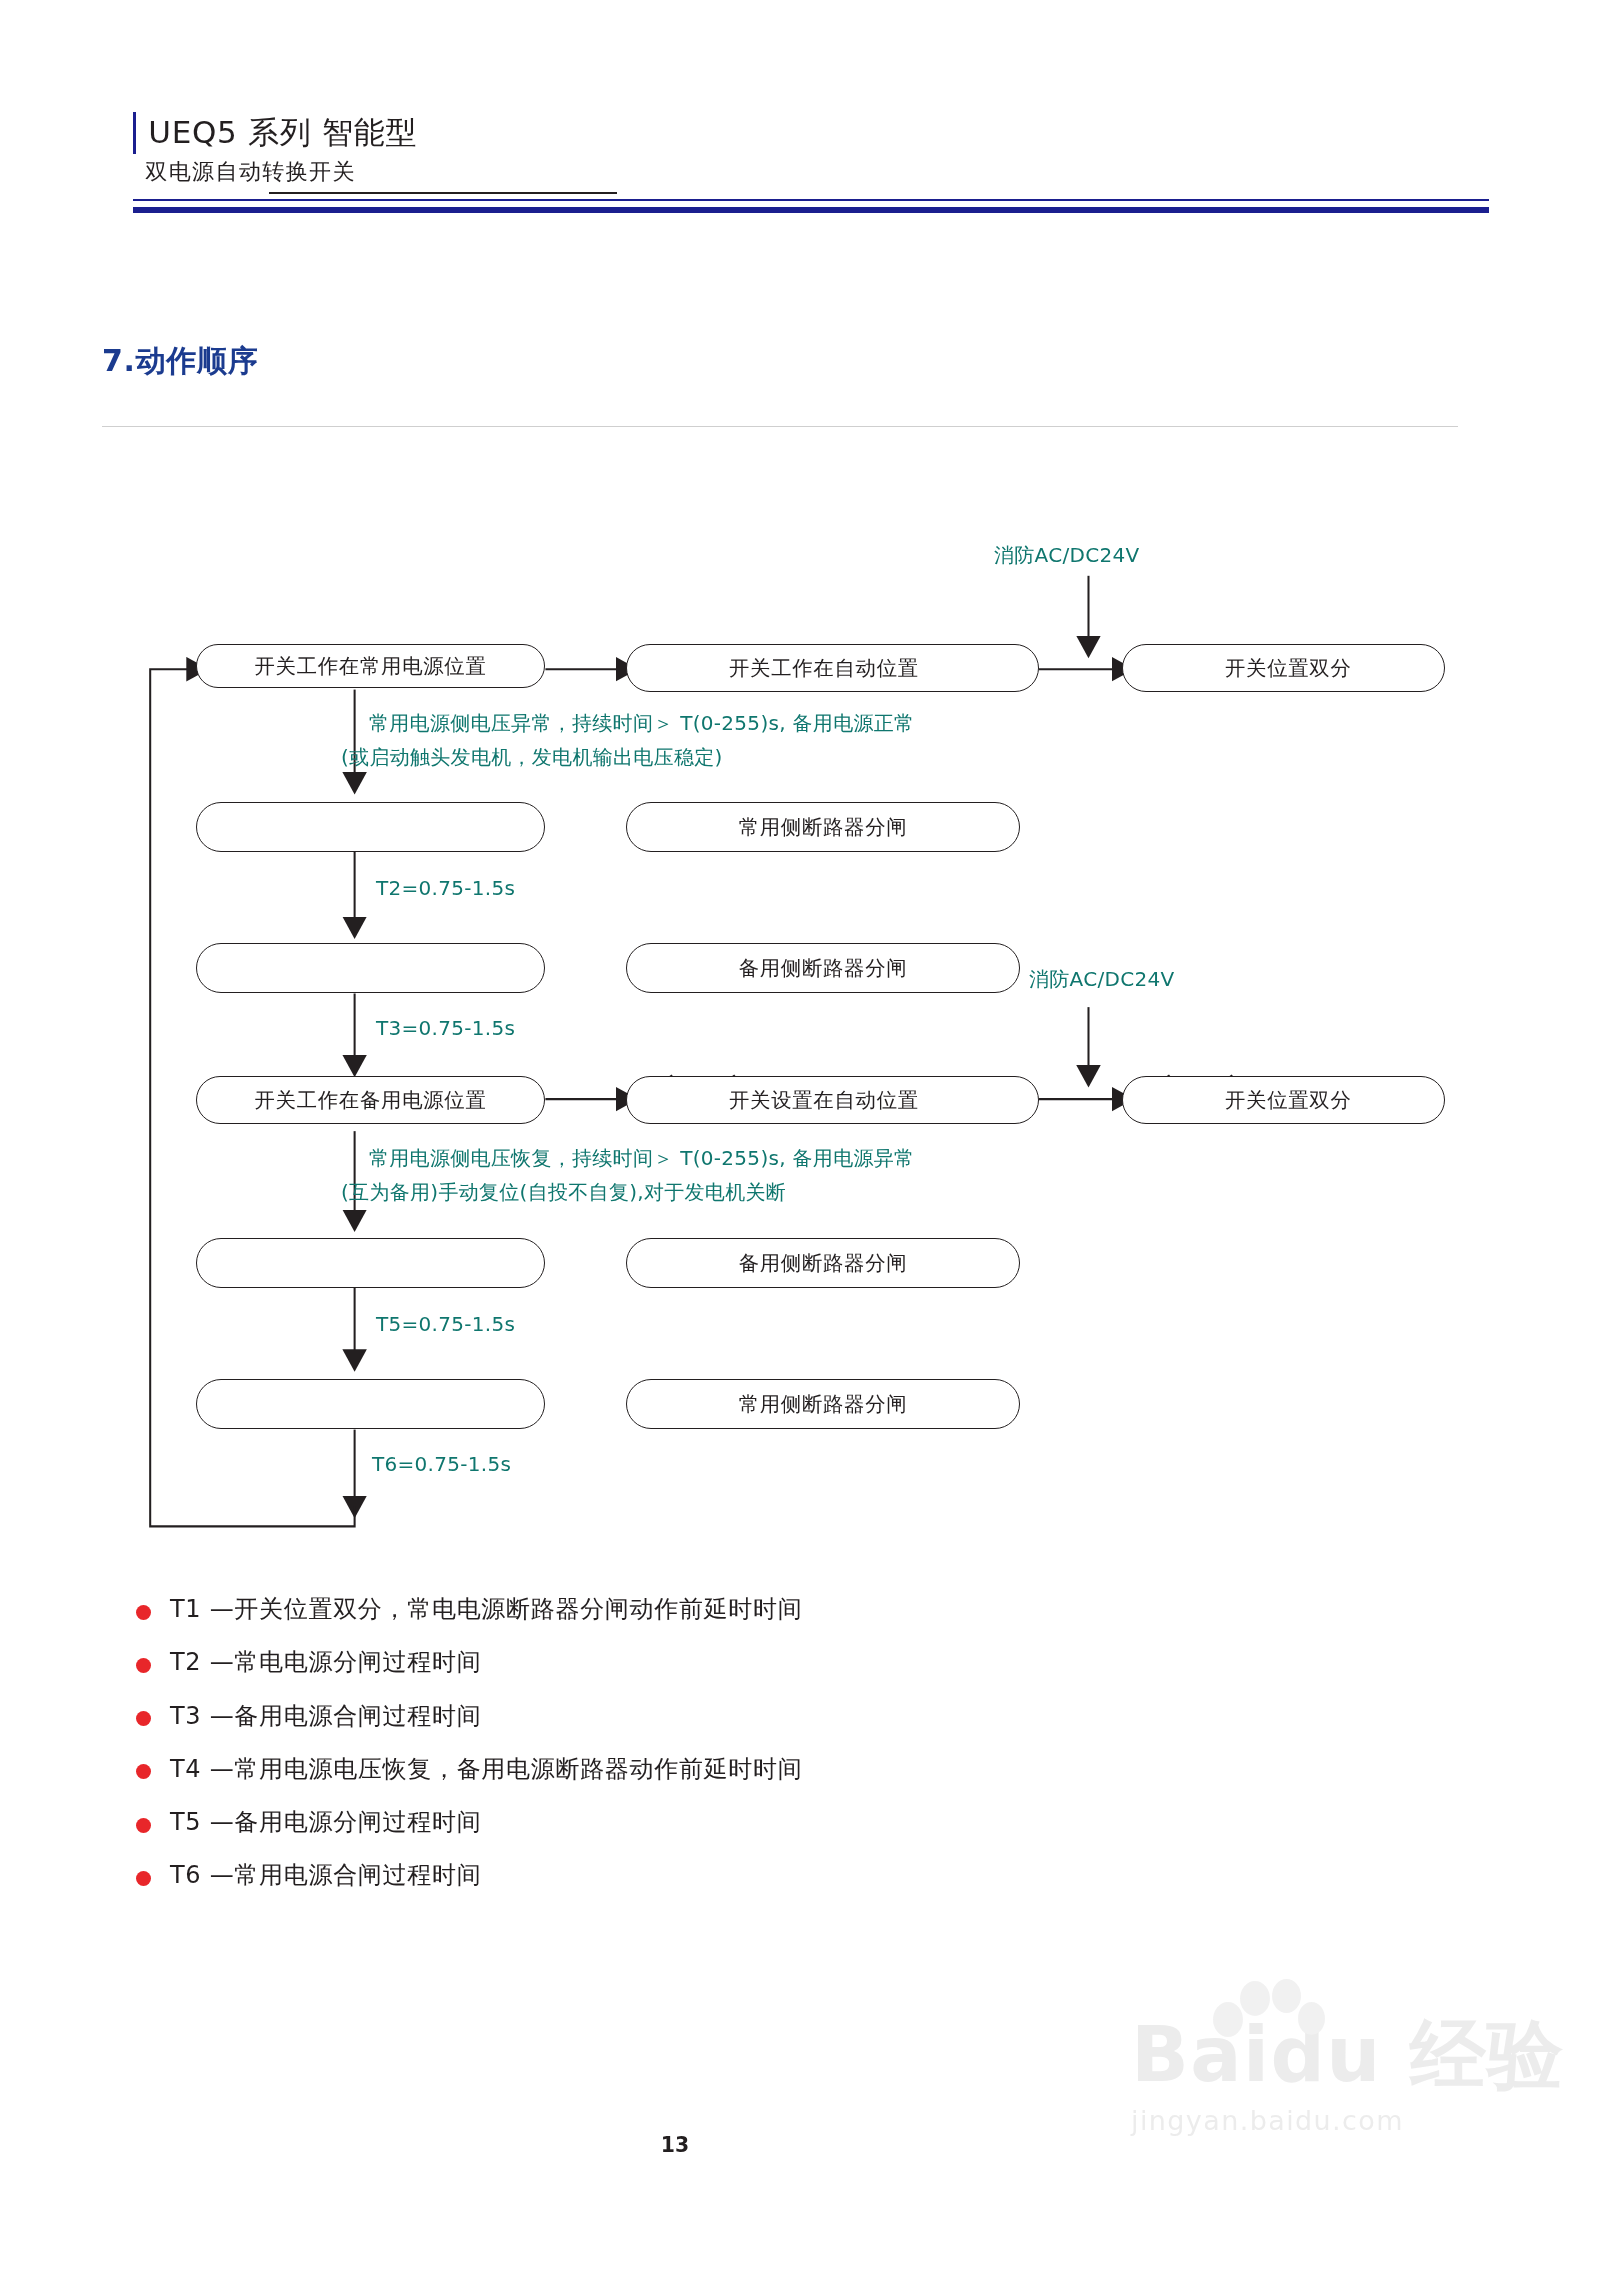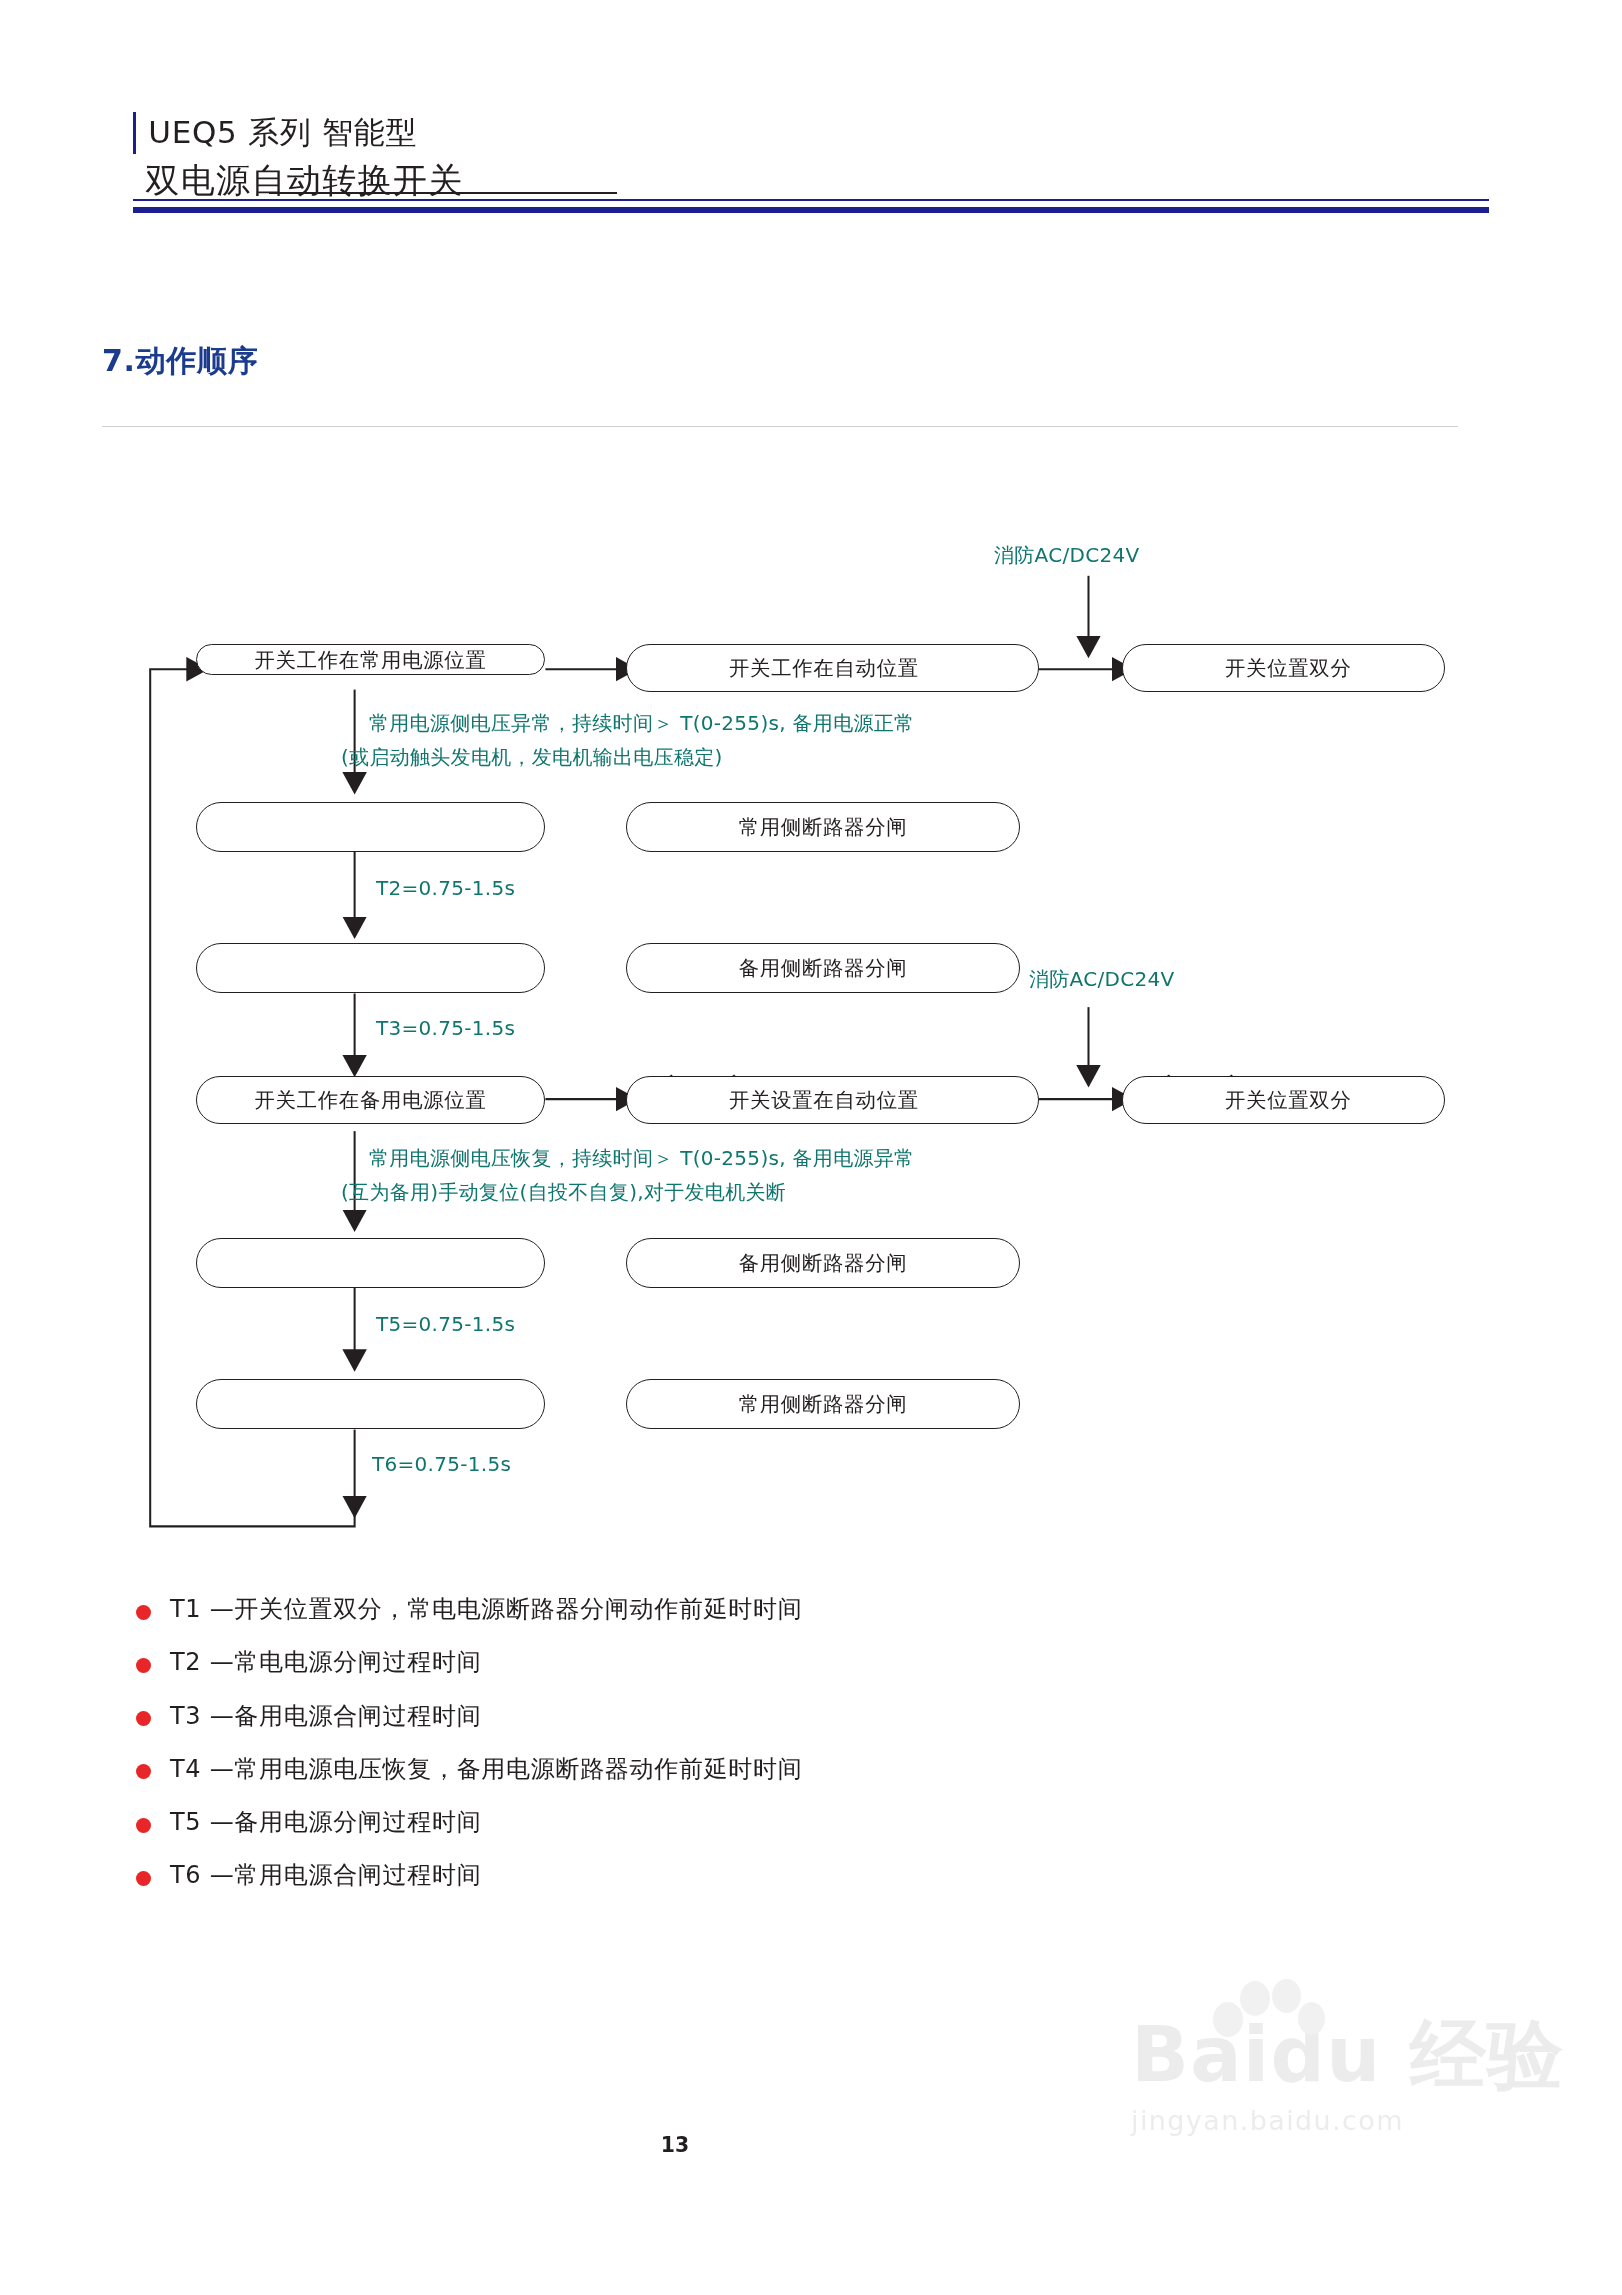--- a/index.html
+++ b/index.html
@@ -13,21 +13,21 @@
   .page { position:absolute; inset:0; }
 
   
   .header { position:absolute; left:133px; top:112px; width:1356px; }
   .hdr-line1 {
     font-size:31px; color:#231f20; letter-spacing:0.7px;
     border-left:3.4px solid #1b1f8f; padding-left:12.3px;
     line-height:1.35;
   }
   .hdr-line2 {
-    font-size:34px; color:#231f20; letter-spacing:1.4px;
+    font-size:22px; color:#231f20; letter-spacing:1.4px;
     padding-left:12.3px; line-height:1.3; margin-top:4.1px;
   }
   .hdr-underline-thin {
     position:absolute; left:0; top:87px; width:1356px; height:2px; background:#1b1f8f;
   }
   .hdr-underline-thick {
     position:absolute; left:0; top:95px; width:1356px; height:5.5px; background:#1b1f8f;
   }
   .hdr-seg {
     position:absolute; left:136px; top:80px; width:348px; height:2px; background:#231f20;
@@ -179,21 +179,21 @@
         <line x1="12" y1="10" x2="26" y2="0"></line>
         <line x1="0" y1="6" x2="12" y2="12"></line>
         <path d="M50,24 L70,24 L60,40 z" fill="#231f20" stroke="none"></path>
         <line x1="104" y1="10" x2="104" y2="62"></line>
         <line x1="104" y1="10" x2="118" y2="0"></line>
         <line x1="92" y1="6" x2="104" y2="12"></line>
       </g>
     </g>
   </svg>
 
-  <div class="node" style="left:196px; top:644px; width:349px; height:31px;">开关工作在常用电源位置</div>
+  <div class="node" style="left:196px; top:644px; width:349px; height:44px;">开关工作在常用电源位置</div>
 
   <div class="node with-icon" style="left:626px; top:644px; width:413px; height:48px;">开关工作在自动位置</div>
 
   <div class="node with-icon" style="left:1122px; top:644px; width:323px; height:48px;">开关位置双分</div>
 
   <div class="node blank" style="left:196px; top:802px; width:349px; height:50px;"></div>
 
   <div class="node" style="left:626px; top:802px; width:394px; height:50px;">常用侧断路器分闸</div>
 
   <div class="node blank" style="left:196px; top:943px; width:349px; height:50px;"></div>

